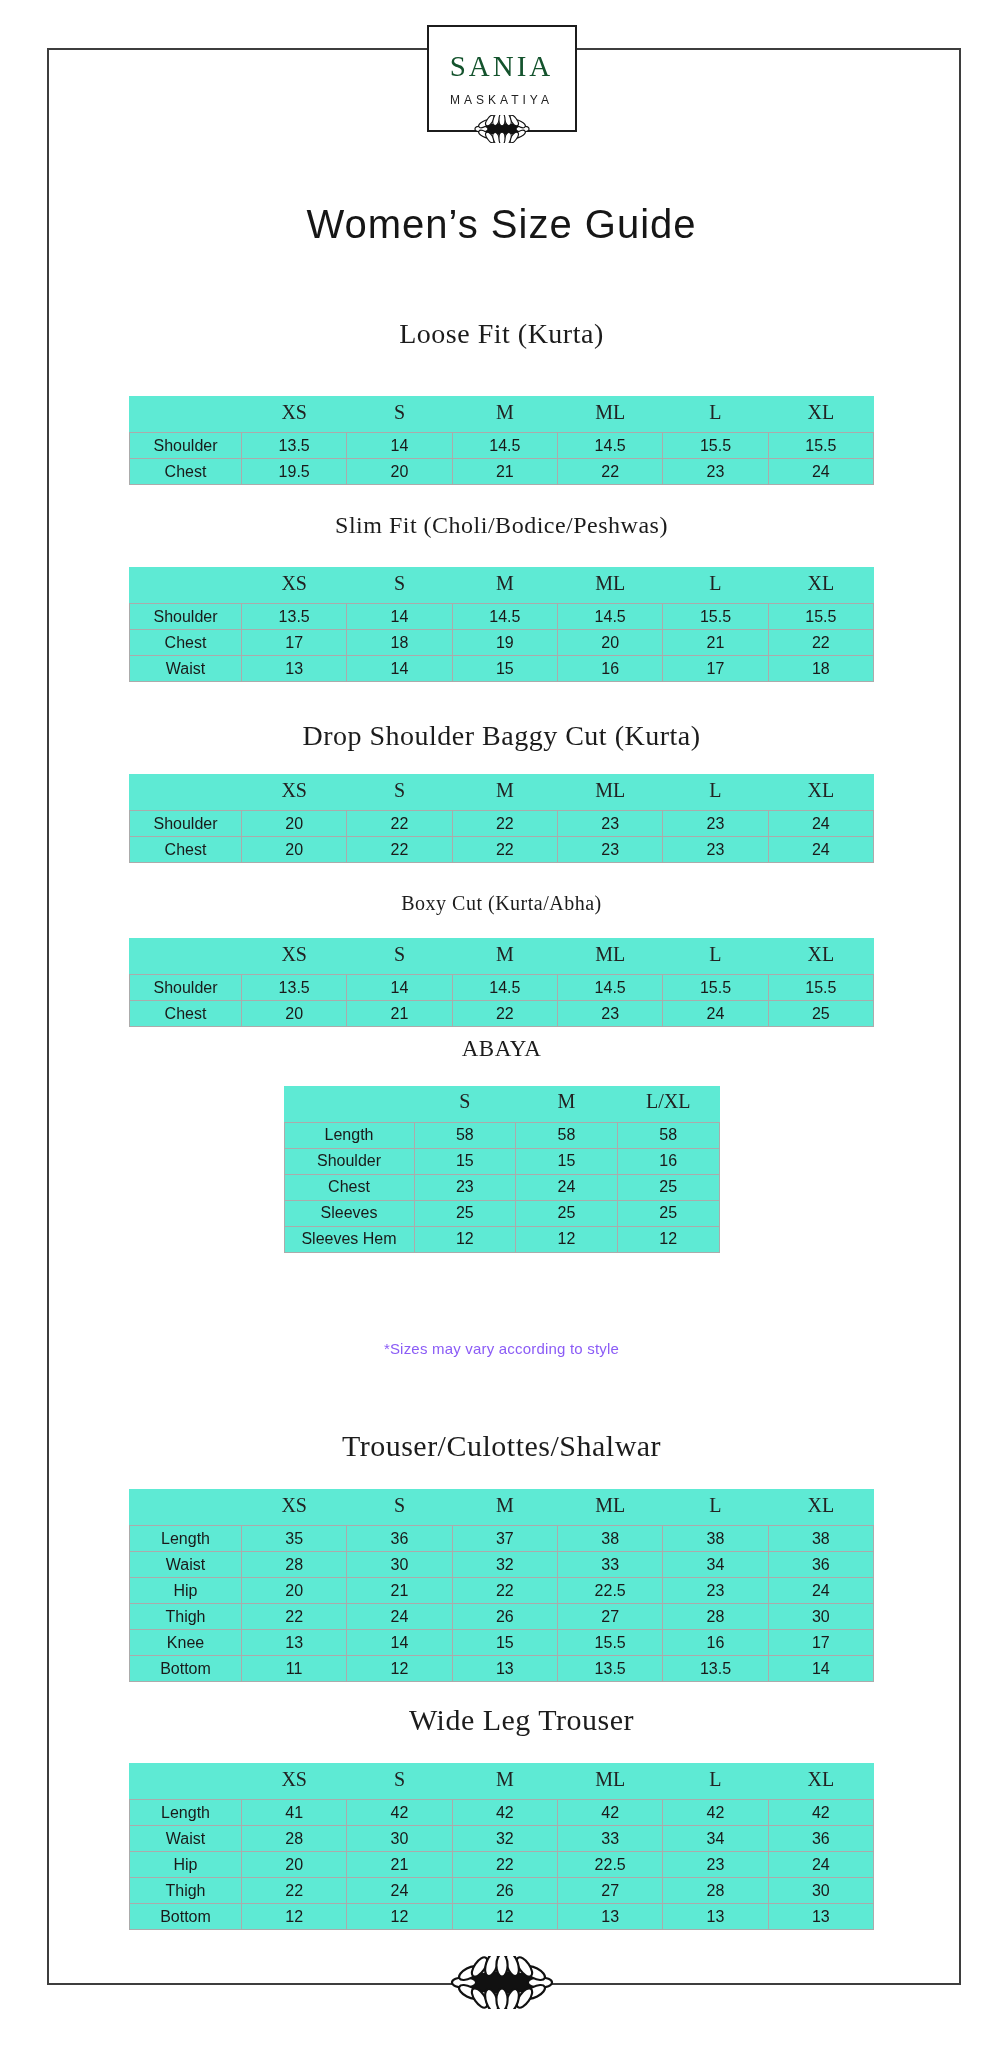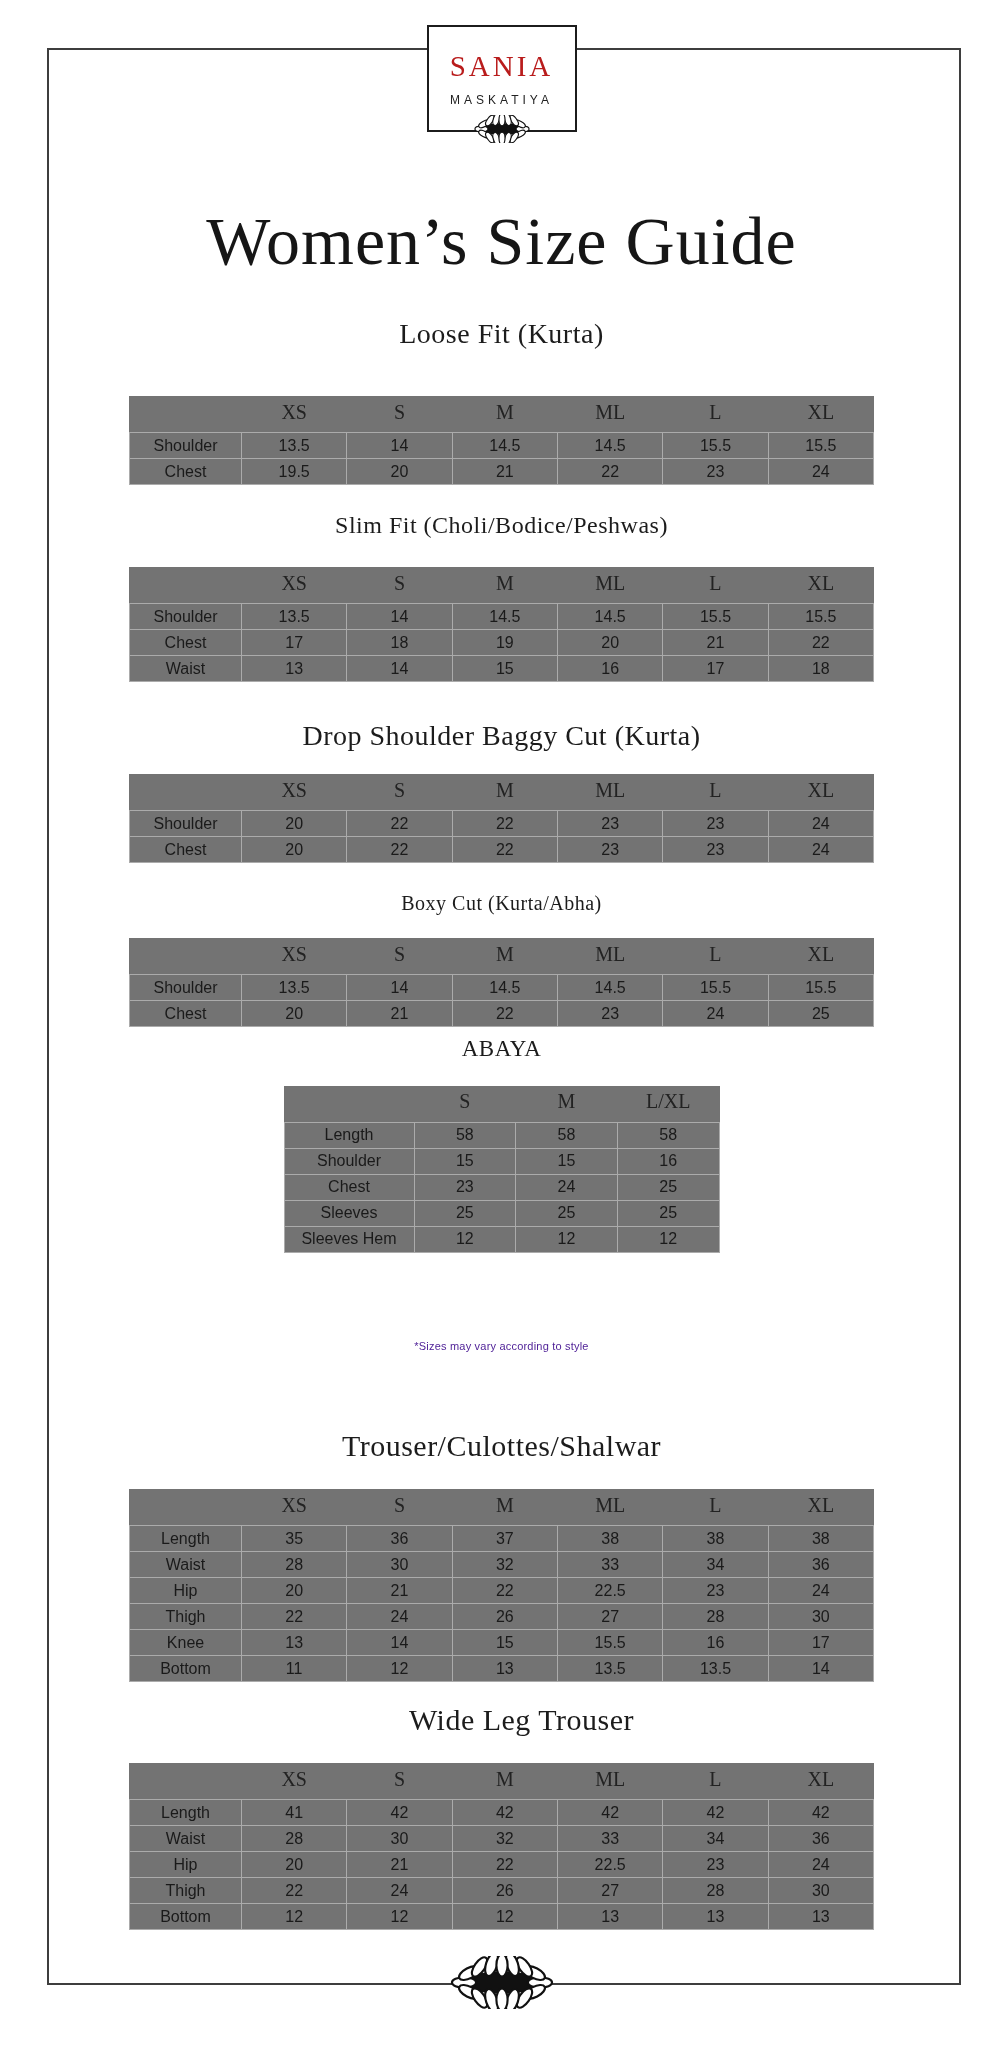--- a/index.html
+++ b/index.html
@@ -12,49 +12,49 @@
     border:2px solid #3e3e3e;pointer-events:none;
   }
   
   .logo-box{
     position:absolute;top:25px;left:50%;transform:translateX(-50%);
     width:146px;height:103px;background:#ffffff;border:2px solid #1c1c1c;
     text-align:center;z-index:3;
   }
   .logo-name{
     margin-top:25px;font-family:"Liberation Serif",serif;font-size:29px;
-    letter-spacing:3px;color:#b91c1c;line-height:1;
+    letter-spacing:3px;color:#14532d;line-height:1;
   }
   .logo-sub{
     margin-top:13px;font-family:Liberation Sans, sans-serif;font-size:12px;
     letter-spacing:4px;color:#222;line-height:1;
   }
   .logo-laurel{
     position:absolute;bottom:-13px;left:50%;transform:translateX(-50%);
     width:76px;height:28px;
   }
   
   .page-title{
     position:absolute;top:202px;left:0;right:0;margin:0;text-align:center;
-    font-family:Liberation Serif, serif;font-weight:500;font-size:68px;
+    font-family:Liberation Sans, sans-serif;font-weight:500;font-size:40px;
     letter-spacing:1px;color:#161616;
   }
   .note{
     position:absolute;top:1340px;left:0;right:0;text-align:center;
-    font-size:11px;color:#4c1d95;letter-spacing:.2px;
+    font-size:15px;color:#8b5cf6;letter-spacing:.2px;
   }
   
   .size-section{position:absolute;left:0;right:0;text-align:center;}
   .section-title{
     margin:0;font-family:"Liberation Serif",serif;font-weight:400;
     color:#1c1c1c;line-height:1.3;letter-spacing:.5px;
   }
   .size-table{
     border-collapse:collapse;margin-left:auto;margin-right:auto;
-    table-layout:fixed;background:#737373;
+    table-layout:fixed;background:#5eead4;
   }
   .size-table.wide{width:745px;}
   .size-table.narrow{width:436px;}
   .size-table th{
     border:none;font-family:"Liberation Serif",serif;font-weight:normal;
     font-size:20px;height:32px;padding:0 0 4px 0;color:#222;vertical-align:middle;
   }
   .size-table td{
     border:1px solid #ababab;height:25px;padding:0;text-align:center;
     font-size:16px;color:#1a1a1a;vertical-align:middle;

